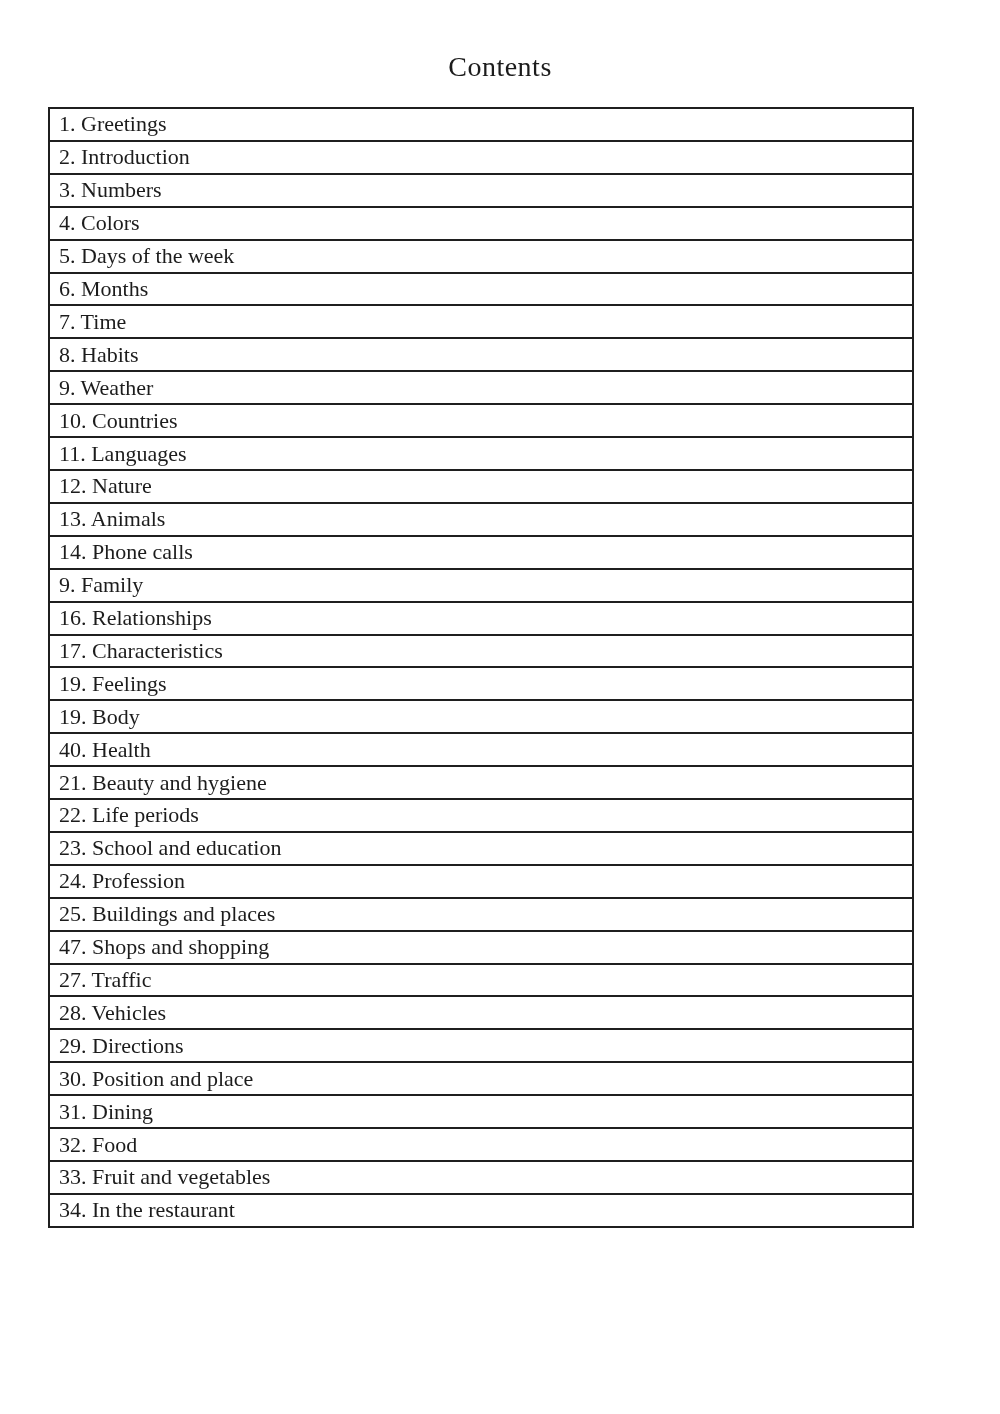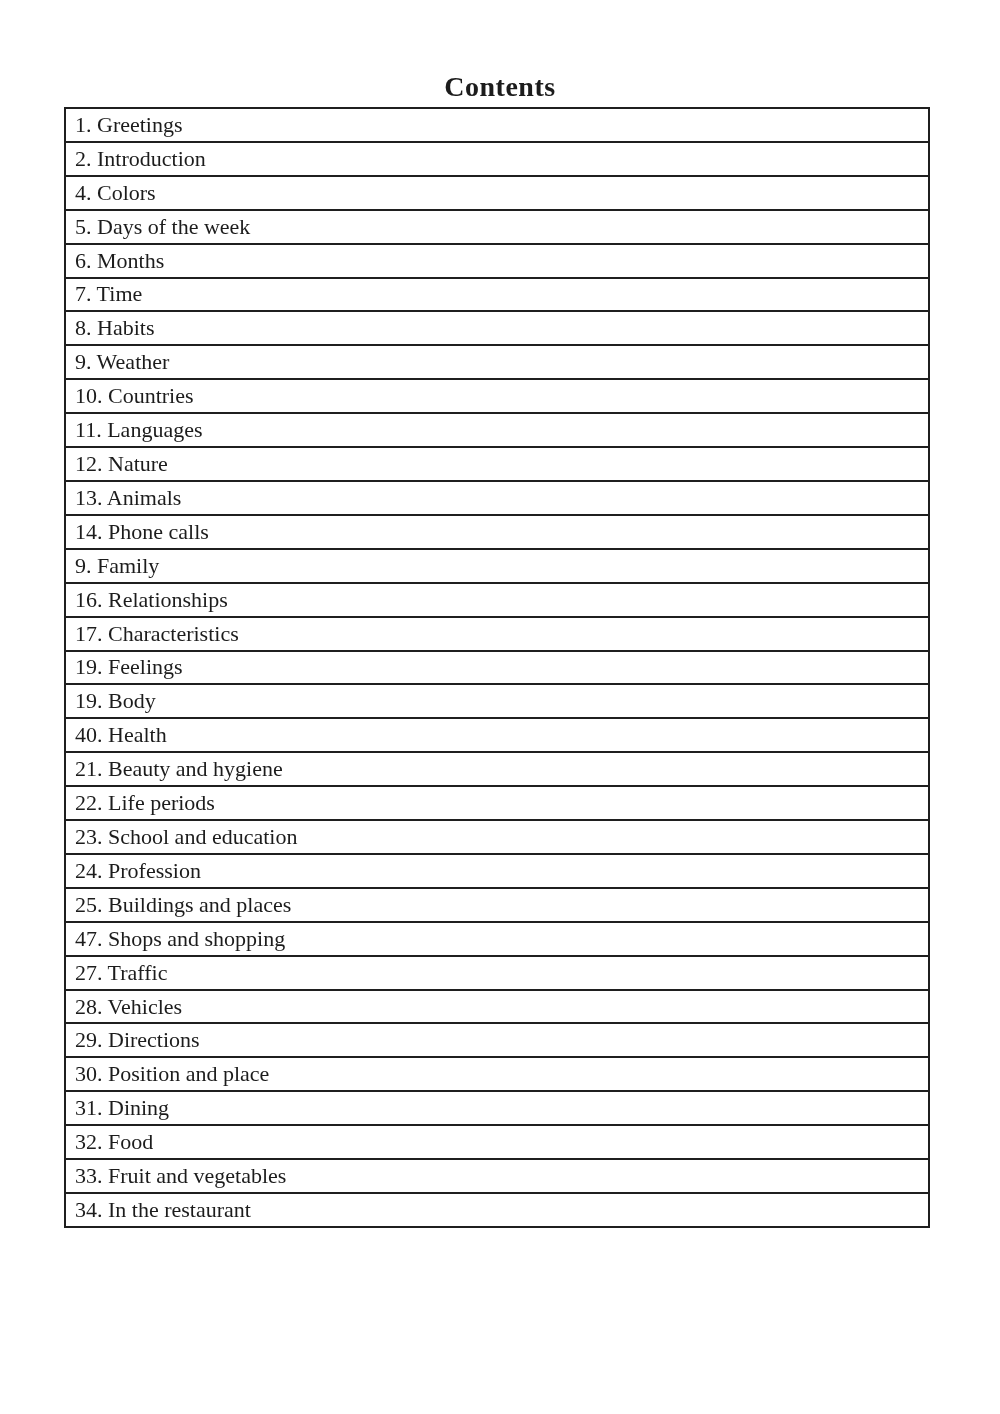--- a/index.html
+++ b/index.html
@@ -11,33 +11,33 @@
     position: relative;
     width: 1000px;
     height: 1414px;
     background: #ffffff;
     font-family: "Liberation Serif", "DejaVu Serif", serif;
     color: #1c1c1c;
     overflow: hidden;
   }
   .title {
     position: absolute;
-    top: 71px;
+    top: 51px;
     left: 0;
     width: 100%;
     text-align: center;
     font-size: 28px;
-    font-weight: bold;
+    font-weight: normal;
     margin: 0;
     color: #1c1c1c;
     letter-spacing: 0.5px;
   }
   .toc-table {
     position: absolute;
-    left: 64px;
+    left: 48px;
     top: 107px;
     width: 866px;
     height: 1121px;
     border: 2px solid #1f1f1f;
     box-sizing: border-box;
     display: flex;
     flex-direction: column;
     background: #ffffff;
   }
   .toc-row {
@@ -64,20 +64,23 @@
 <body>
 
 <div class="page">
   <h1 class="title">Contents</h1>
   <div class="toc-table">
       <div class="toc-row">
         <span class="toc-entry">1. Greetings</span>
       </div>
       <div class="toc-row">
         <span class="toc-entry">2. Introduction</span>
+      </div>
+      <div class="toc-row">
+        <span class="toc-entry">3. Numbers</span>
       </div>
       <div class="toc-row">
         <span class="toc-entry">4. Colors</span>
       </div>
       <div class="toc-row">
         <span class="toc-entry">5. Days of the week</span>
       </div>
       <div class="toc-row">
         <span class="toc-entry">6. Months</span>
       </div>

